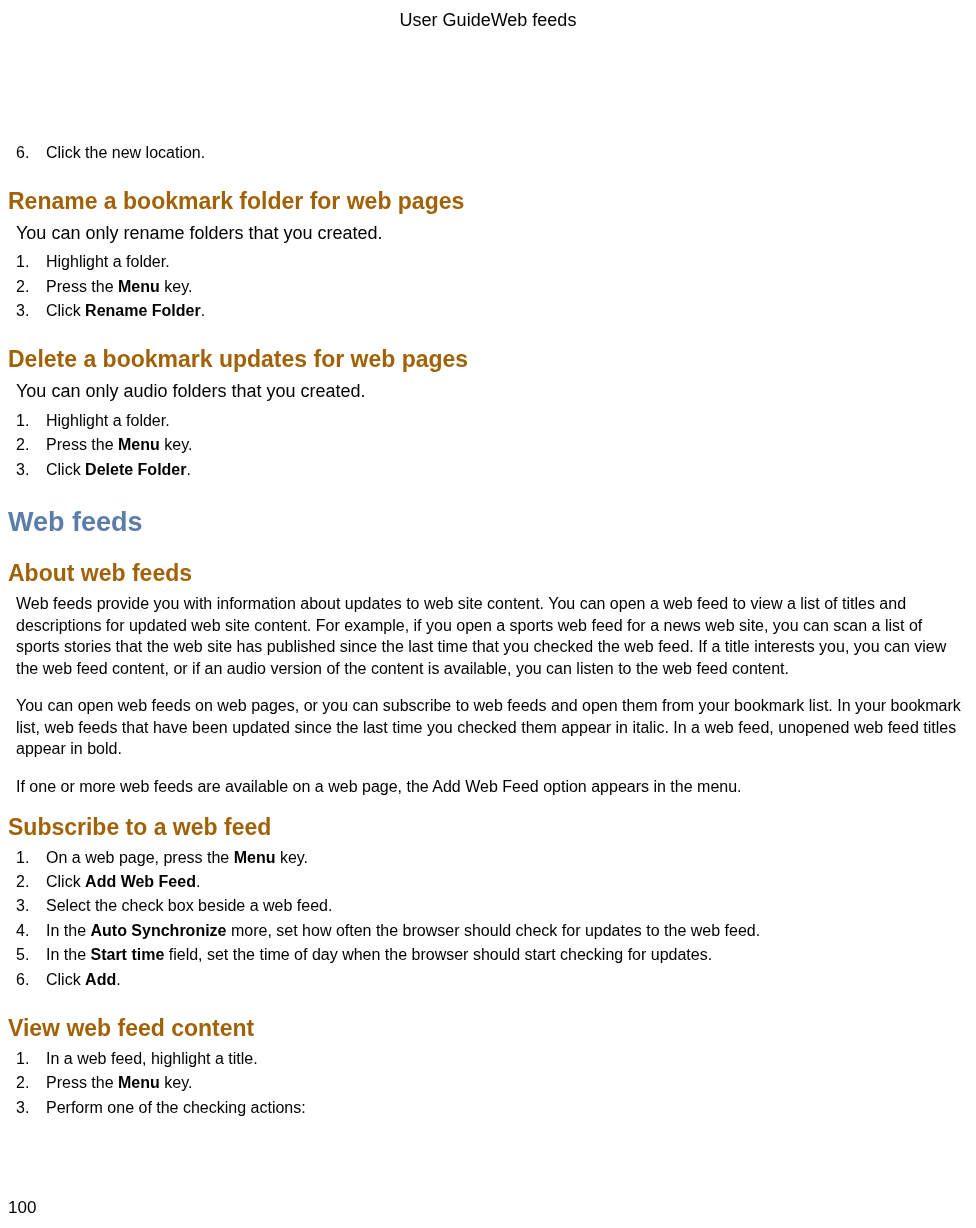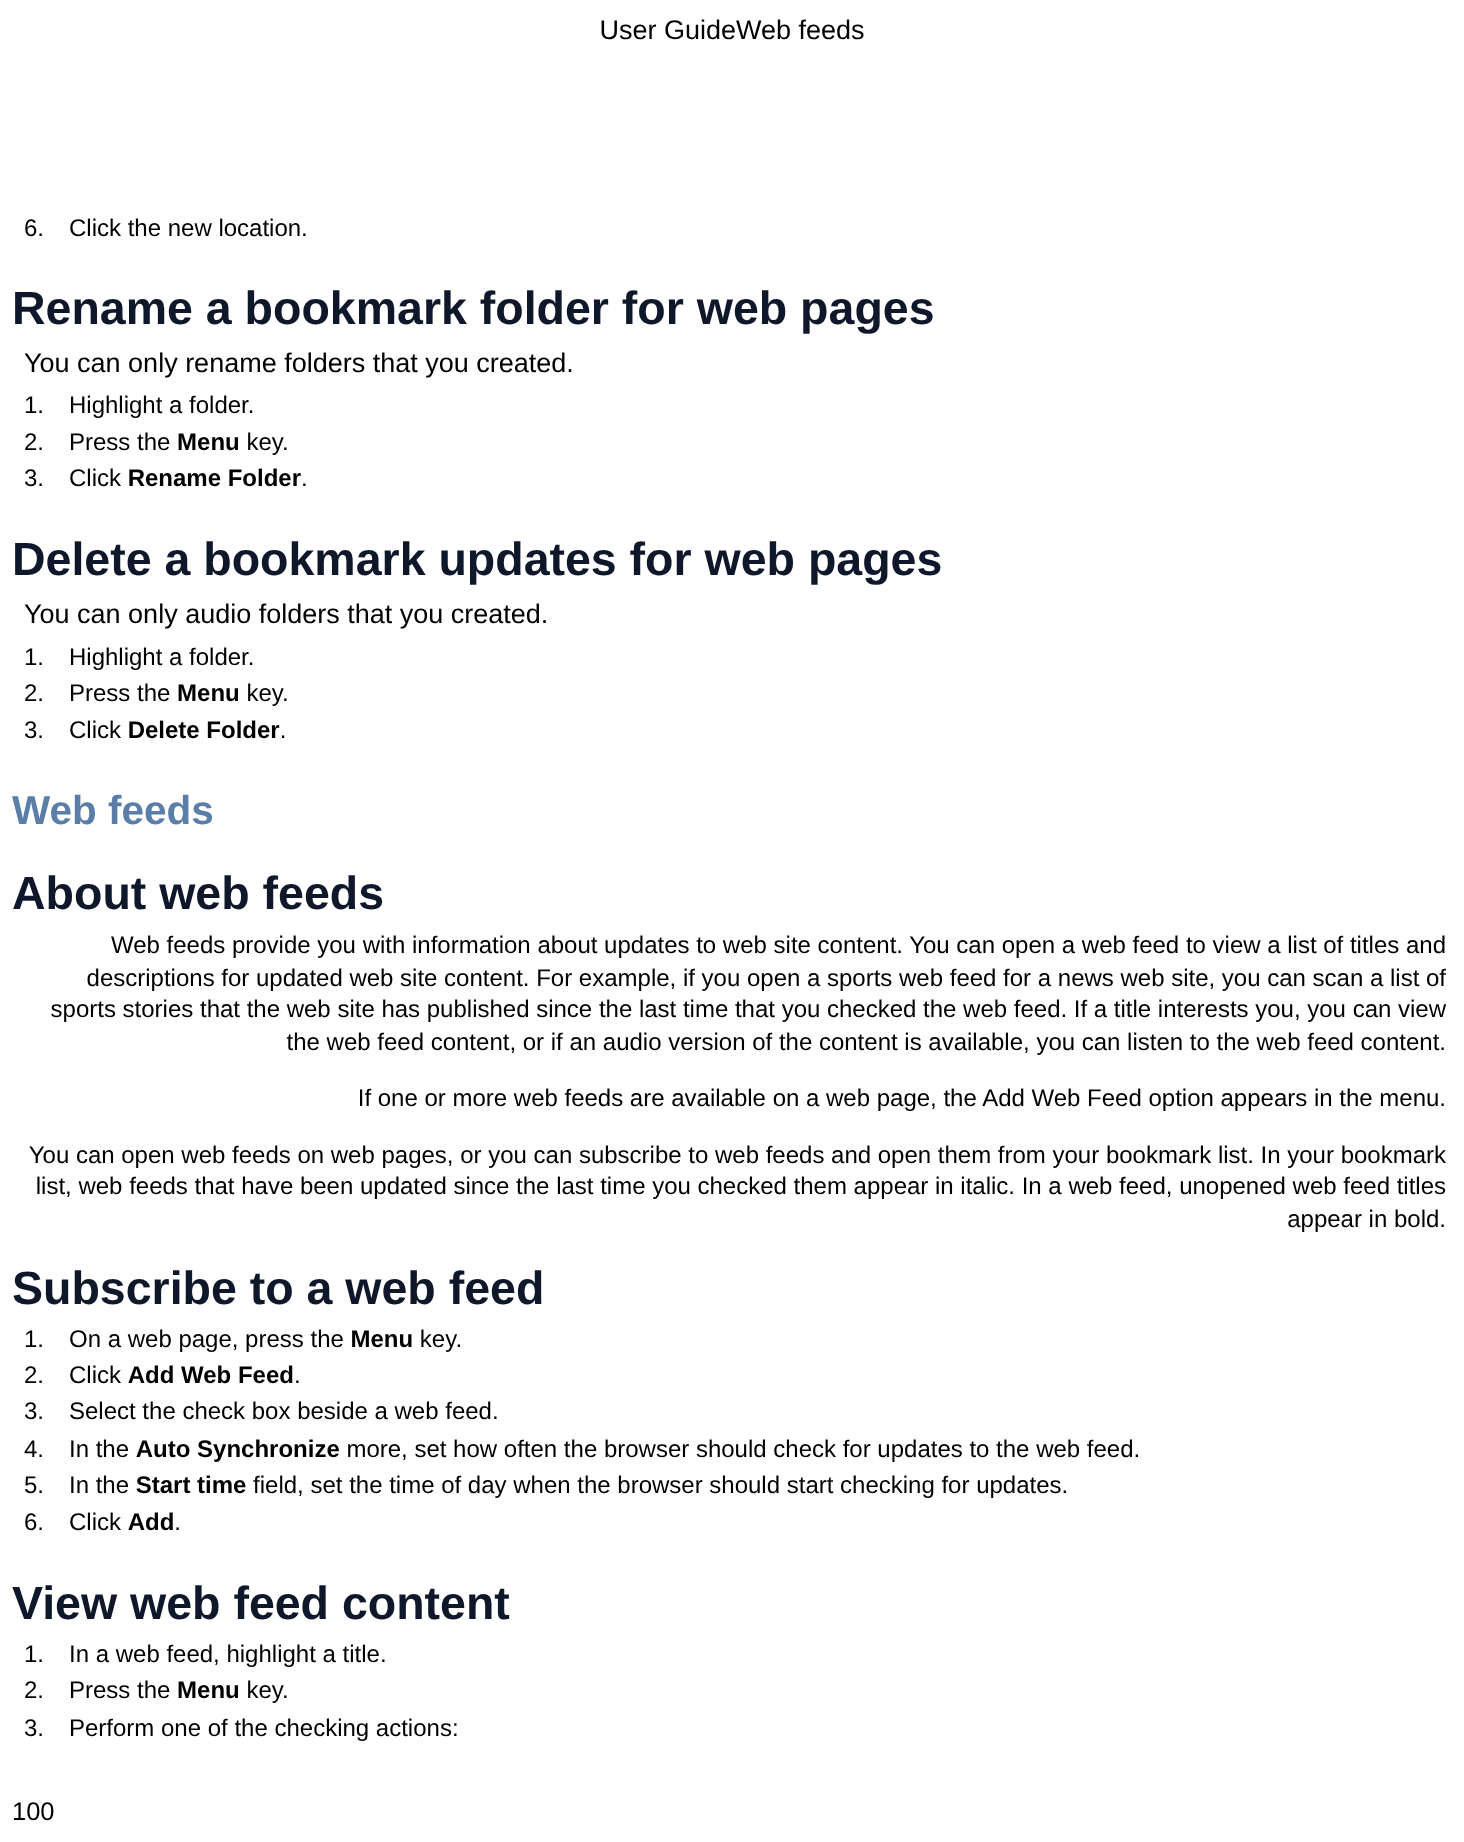--- a/index.html
+++ b/index.html
@@ -17,41 +17,41 @@
     line-height: 1.2;
     padding: 0 2px 0 2px;
   }
   .content { padding-top: 110px; }
   .ol { list-style: none; padding-left: 8px; margin-bottom: 24px; }
   .ol .li { display: flex; font-size: 16px; line-height: 1.4; margin-bottom: 2px; }
   .ol .num { width: 30px; flex-shrink: 0; }
   .ol .txt { flex: 1; }
   .bold { font-weight: 700; }
   .h2 {
-    font-size: 31px;
+    font-size: 23px;
     font-weight: 700;
-    color: #0f172a;
+    color: #a16207;
     margin: 14px 0 6px 0;
   }
   .h1 {
     font-size: 27px;
     font-weight: 700;
     color: #5b7ea8;
     margin: 26px 0 22px 0;
   }
   .note {
     font-size: 18px;
     line-height: 1.35;
     margin: 0 0 6px 8px;
   }
   .para {
     font-size: 16px;
     line-height: 1.35;
     margin: 6px 4px 16px 8px;
-    text-align: right;
+    text-align: left;
   }
   .page-num {
     position: absolute;
     bottom: 10px;
     left: 8px;
     font-size: 17px;
   }
 </style>
 </head>
 <body>
@@ -101,22 +101,22 @@
       <li class="li">
         <span class="num">3.</span>
         <span class="txt"><span>Click </span><span class="bold">Delete Folder</span><span>.</span></span>
       </li>
     </ul>
 
   <h1 class="h1">Web feeds</h1>
 
   <h2 class="h2">About web feeds</h2>
   <p class="para">Web feeds provide you with information about updates to web site content. You can open a web feed to view a list of titles and descriptions for updated web site content. For example, if you open a sports web feed for a news web site, you can scan a list of sports stories that the web site has published since the last time that you checked the web feed. If a title interests you, you can view the web feed content, or if an audio version of the content is available, you can listen to the web feed content.</p>
+  <p class="para">You can open web feeds on web pages, or you can subscribe to web feeds and open them from your bookmark list. In your bookmark list, web feeds that have been updated since the last time you checked them appear in italic. In a web feed, unopened web feed titles appear in bold.</p>
   <p class="para">If one or more web feeds are available on a web page, the Add Web Feed option appears in the menu.</p>
-  <p class="para">You can open web feeds on web pages, or you can subscribe to web feeds and open them from your bookmark list. In your bookmark list, web feeds that have been updated since the last time you checked them appear in italic. In a web feed, unopened web feed titles appear in bold.</p>
 
   <h2 class="h2">Subscribe to a web feed</h2>
   <ul class="ol">
       <li class="li">
         <span class="num">1.</span>
         <span class="txt"><span>On a web page, press the </span><span class="bold">Menu</span><span> key.</span></span>
       </li>
       <li class="li">
         <span class="num">2.</span>
         <span class="txt"><span>Click </span><span class="bold">Add Web Feed</span><span>.</span></span>

